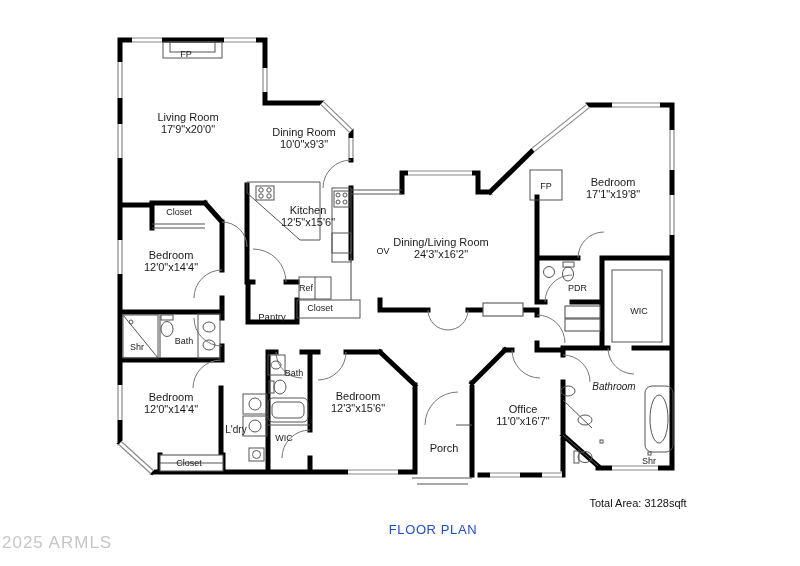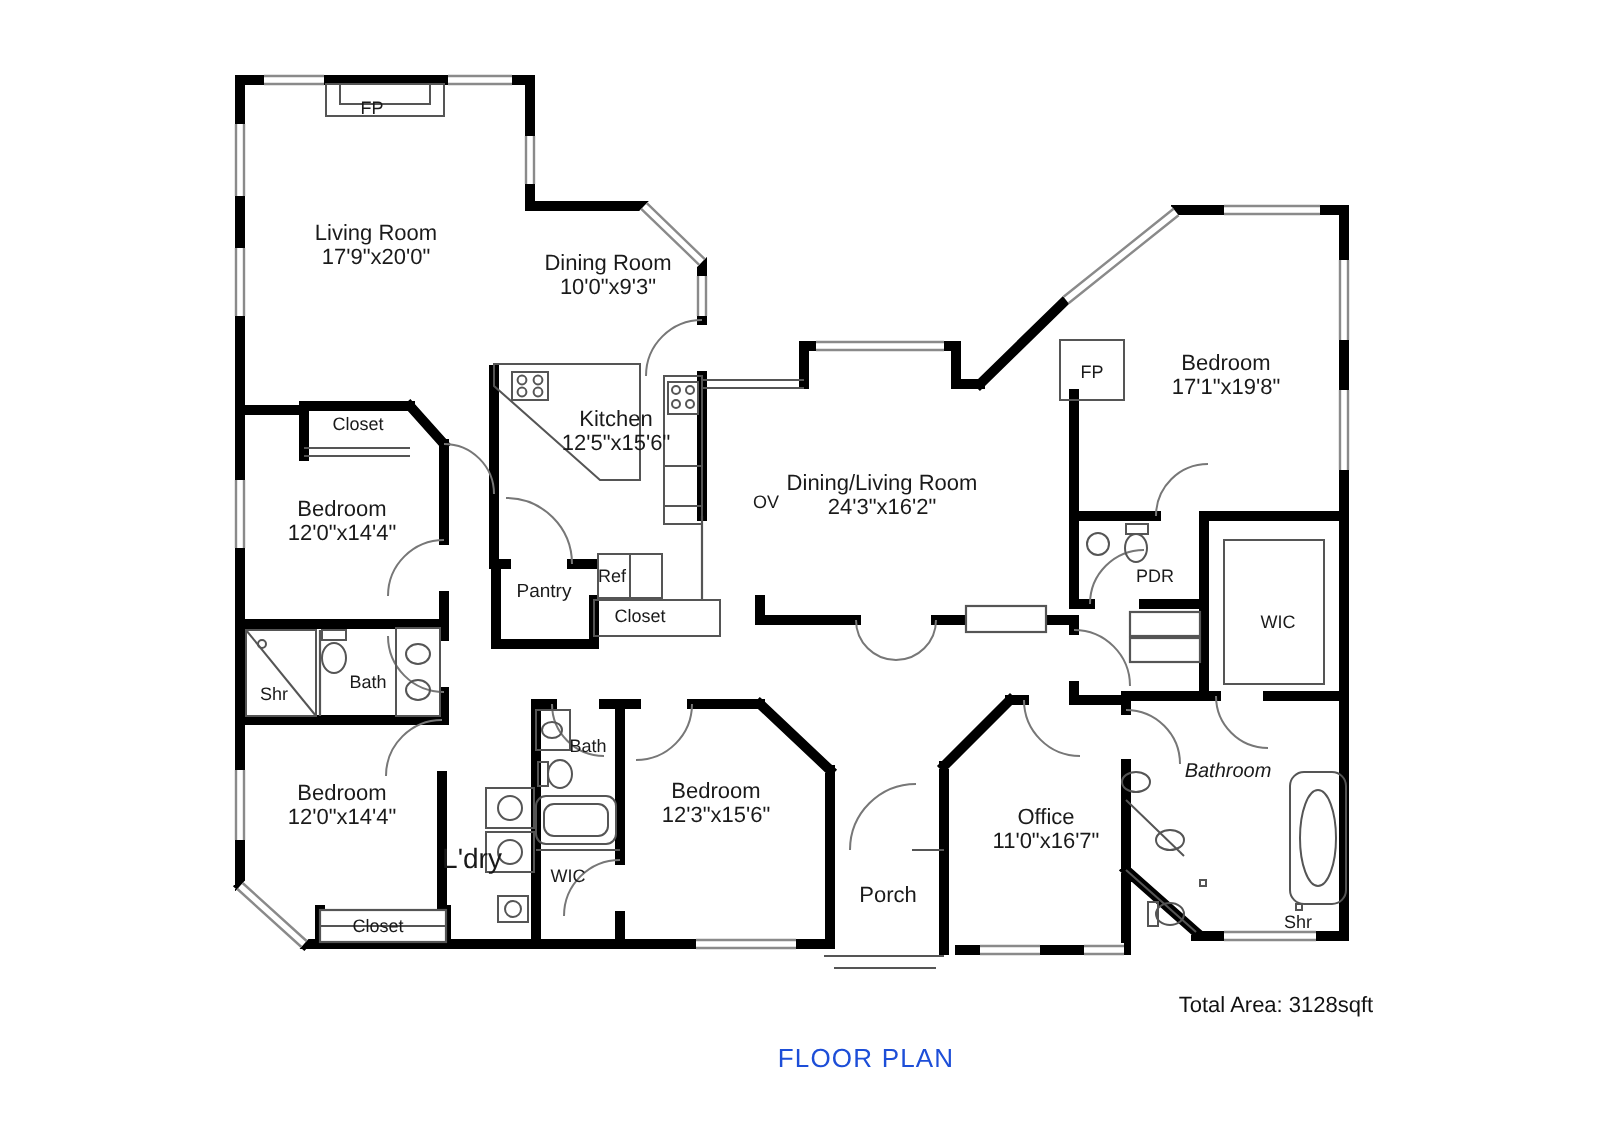--- a/index.html
+++ b/index.html
@@ -227,27 +227,28 @@
       <div class="room-label" style="left: 523px; top: 415px;"><span>Office</span><br><span>11'0"x16'7"</span></div>
       <div class="small-label" style="left: 444px; top: 448px; font-size: 11px;">Porch</div>
       <div class="small-label" style="left: 614px; top: 386px; font-size: 10px; font-style: italic;">Bathroom</div>
       <div class="small-label" style="left: 639px; top: 311px; font-size: 9px;">WIC</div>
       <div class="small-label" style="left: 284px; top: 438px; font-size: 9px;">WIC</div>
       <div class="small-label" style="left: 184px; top: 341px; font-size: 9px;">Bath</div>
       <div class="small-label" style="left: 294px; top: 373px; font-size: 9px;">Bath</div>
       <div class="small-label" style="left: 137px; top: 347px; font-size: 9px;">Shr</div>
       <div class="small-label" style="left: 649px; top: 461px; font-size: 9px;">Shr</div>
       <div class="small-label" style="left: 560px; top: 288px; font-size: 9px; padding-left: 35px;">PDR</div>
-      <div class="small-label" style="left: 272px; top: 296px; font-size: 9.5px;">Pantry</div>
-      <div class="small-label" style="left: 236px; top: 429px; font-size: 14px;">L'dry</div>
+      <div class="small-label" style="left: 272px; top: 316px; font-size: 9.5px;">Pantry</div>
+      <div class="small-label" style="left: 236px; top: 429px; font-size: 10px;">L'dry</div>
       <div class="small-label" style="left: 306px; top: 288px; font-size: 9px;">Ref</div>
       <div class="small-label" style="left: 320px; top: 308px; font-size: 9px;">Closet</div>
       <div class="small-label" style="left: 179px; top: 212px; font-size: 9px;">Closet</div>
       <div class="small-label" style="left: 189px; top: 463px; font-size: 9px;">Closet</div>
       <div class="small-label" style="left: 186px; top: 54px; font-size: 9px;">FP</div>
       <div class="small-label" style="left: 546px; top: 186px; font-size: 9px;">FP</div>
       <div class="small-label" style="left: 340px; top: 251px; font-size: 9px; margin-left: 43px;">OV</div>
     </div>
 
+<div class="watermark">2025 ARMLS</div>
 <div class="plan-title">FLOOR PLAN</div>
 <div class="total-area">Total Area: 3128sqft</div>
 
 </div>
 
 </body></html>

